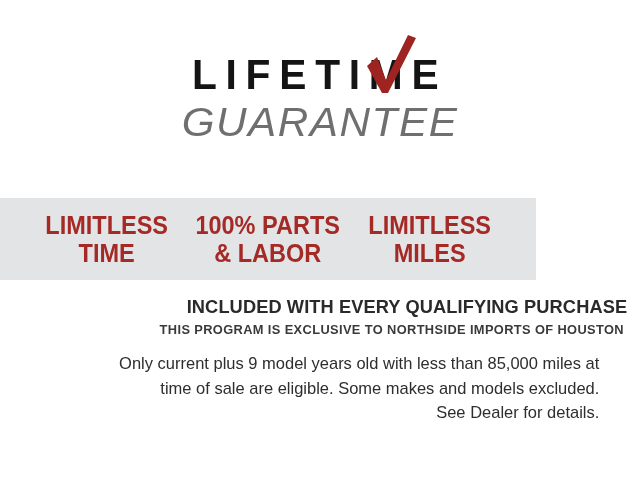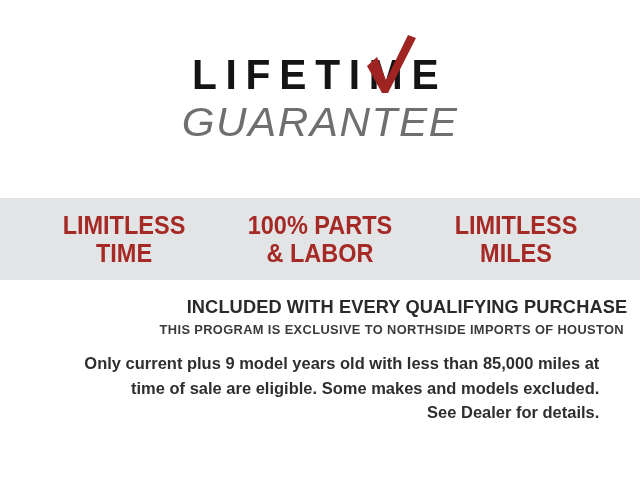--- a/index.html
+++ b/index.html
@@ -63,21 +63,21 @@
     color: #6f6f6f;
     white-space: nowrap;
     transform: scaleX(1.03);
   }
 
   
   .banner {
     position: absolute;
     left: 0;
     top: 198px;
-    width: 640px;
+    width: 536px;
     height: 82px;
     background: #e3e4e6;
     display: flex;
     align-items: center;
     justify-content: space-between;
     box-sizing: border-box;
     padding: 0 26px;
   }
   .banner-col {
     flex: 1 1 0;
@@ -115,21 +115,21 @@
     font-family: "Liberation Sans", sans-serif;
     font-weight: bold;
     font-size: 13.5px;
     letter-spacing: 0.4px;
     color: #3a3a3a;
     transform: scaleX(0.95);
   }
   .fineprint {
     margin-top: 15px;
     font-family: "Liberation Sans", sans-serif;
-    font-weight: bold;
+    font-weight: normal;
     font-size: 17px;
     line-height: 1.45;
     color: #2e2e2e;
     padding: 0 32px;
   }
   .fineprint .fp-line {
     display: block;
     white-space: nowrap;
     transform: scaleX(0.97);
   }

